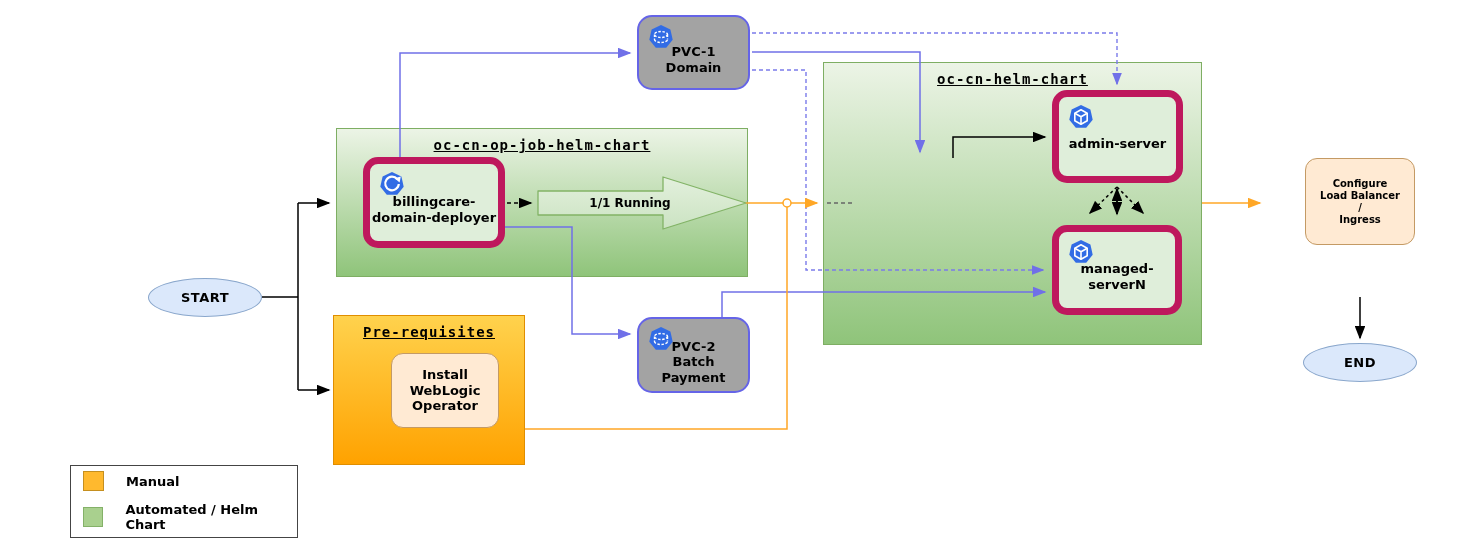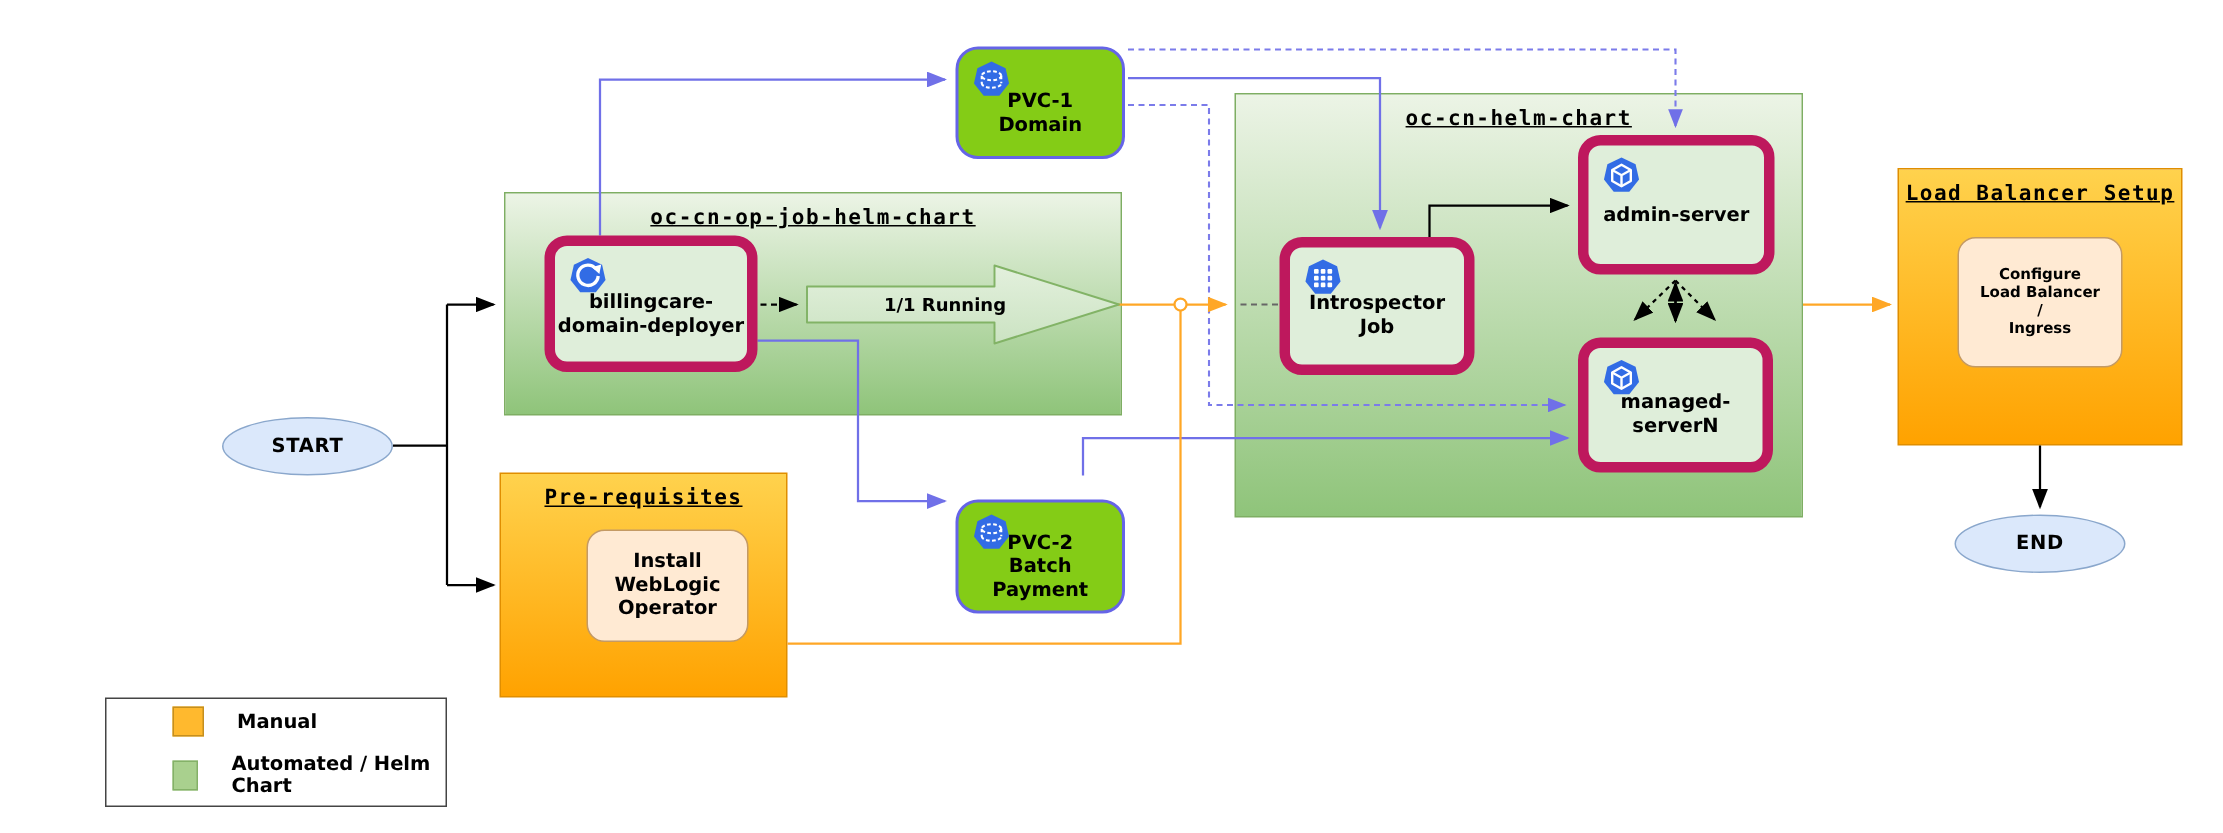--- a/index.html
+++ b/index.html
@@ -8,42 +8,42 @@
 
   .container{position:absolute;box-sizing:border-box;}
   .container.green{background:linear-gradient(#ECF4E6,#8FC47A);border:1px solid #7EAE63;}
   .container.orange{background:linear-gradient(#FFD24D,#FFA200);border:1px solid #E08E00;}
   .ctitle{position:absolute;top:8px;left:0;right:0;text-align:center;
           font-family:"DejaVu Sans Mono","Liberation Mono",monospace;
           font-weight:bold;font-size:14px;letter-spacing:1px;text-decoration:underline;}
 
   .node{position:absolute;box-sizing:border-box;border-radius:15px;}
   .node.greenNode{background:#DFEEDA;border:7px solid #be185d;padding-left:24px;}
-  .node.grayNode{background:#84cc16;border:2px solid #6564E7;margin-top:16px;}
+  .node.grayNode{background:#a3a3a3;border:2px solid #6564E7;}
   .node.creamNode{background:#FFEAD3;border:1px solid #C49A64;border-radius:12px;}
   .node .icon{position:absolute;top:7px;left:9px;width:26px;height:26px;}
   .node .label{position:absolute;inset:0;display:flex;flex-direction:column;
                align-items:center;justify-content:center;text-align:center;
                font-weight:bold;font-size:13px;line-height:1.2;}
   .node .label.withIcon{padding-top:14px;}
   .node .label.small{font-size:10px;}
 
   .ellipse{position:absolute;box-sizing:border-box;border-radius:50%;
            background:#DBE8FB;border:1px solid #8AA7CC;
            display:flex;align-items:center;justify-content:center;
            font-weight:bold;font-size:13px;letter-spacing:0.5px;}
 
   #edges{position:absolute;left:0;top:0;pointer-events:none;}
 
   .arrowText{position:absolute;text-align:center;font-weight:bold;font-size:12px;}
 
   #legend{position:absolute;left:70px;top:465px;width:228px;height:73px;
           background:#fff;border:1px solid #444;box-sizing:border-box;
           display:flex;flex-direction:column;justify-content:center;gap:11px;padding-left:12px;}
-  .legendRow{display:flex;align-items:center;gap:22px;margin-left:32px;}
+  .legendRow{display:flex;align-items:center;gap:22px;}
   .swatch{width:21px;height:20px;border:1px solid #C58F1F;box-sizing:border-box;}
   .swatch.greenSw{border:1px solid #84B168;}
   .legendLabel{font-weight:bold;font-size:13px;}
 </style>
 </head>
 <body>
 
 <div id="canvas">
 
   <div class="container green" style="left:336px;top:128px;width:412px;height:149px;">
@@ -51,23 +51,20 @@
   </div>
 
   <div class="container green" style="left:823px;top:62px;width:379px;height:283px;">
     <div class="ctitle">oc-cn-helm-chart</div>
   </div>
 
   <div class="container orange" style="left:333px;top:315px;width:192px;height:150px;">
     <div class="ctitle">Pre-requisites</div>
   </div>
 
-  <div class="container orange" style="left:1265px;top:112px;width:190px;height:185px;">
-    <div class="ctitle">Load Balancer Setup</div>
-  </div>
 
   <svg id="edges" width="1482" height="555" viewBox="0 0 1482 555">
     <defs>
       <marker id="mBlack" markerWidth="9" markerHeight="7" refX="8" refY="3.5" orient="auto">
         <path d="M0,0 L9,3.5 L0,7 Z" fill="#000"></path>
       </marker>
       <marker id="mBlue" markerWidth="9" markerHeight="7" refX="8" refY="3.5" orient="auto">
         <path d="M0,0 L9,3.5 L0,7 Z" fill="#7070E8"></path>
       </marker>
       <marker id="mOrange" markerWidth="9" markerHeight="7" refX="8" refY="3.5" orient="auto">
@@ -155,40 +152,20 @@
   </div>
 
   <div class="node creamNode" style="left:377px;top:353px;width:108px;height:75px;margin-left:14px;">
     <div class="label">
       <span>Install</span>
       <span>WebLogic</span>
       <span>Operator</span>
     </div>
   </div>
 
-  <div class="node greenNode" style="left:853px;top:158px;width:130px;height:92px;">
-    <svg class="icon" viewBox="0 0 26 26">
-      <polygon points="13,1 22.4,5.5 24.7,15.7 18.2,23.8 7.8,23.8 1.3,15.7 3.6,5.5" fill="#326CE5"></polygon>
-      <g fill="#fff">
-        <rect x="7" y="7.4" width="3.1" height="3.1" rx="0.7"></rect>
-          <rect x="11.5" y="7.4" width="3.1" height="3.1" rx="0.7"></rect>
-          <rect x="16" y="7.4" width="3.1" height="3.1" rx="0.7"></rect>
-        <rect x="7" y="11.9" width="3.1" height="3.1" rx="0.7"></rect>
-          <rect x="11.5" y="11.9" width="3.1" height="3.1" rx="0.7"></rect>
-          <rect x="16" y="11.9" width="3.1" height="3.1" rx="0.7"></rect>
-        <rect x="7" y="16.4" width="3.1" height="3.1" rx="0.7"></rect>
-          <rect x="11.5" y="16.4" width="3.1" height="3.1" rx="0.7"></rect>
-          <rect x="16" y="16.4" width="3.1" height="3.1" rx="0.7"></rect>
-      </g>
-    </svg>
-    <div class="label withIcon">
-      <span>Introspector</span>
-      <span>Job</span>
-    </div>
-  </div>
 
   <div class="node greenNode" style="left:1052px;top:90px;width:131px;height:93px;">
     <svg class="icon" viewBox="0 0 26 26">
       <polygon points="13,1 22.4,5.5 24.7,15.7 18.2,23.8 7.8,23.8 1.3,15.7 3.6,5.5" fill="#326CE5"></polygon>
       <path d="M13,5.8 L19.2,9.3 V16.7 L13,20.2 L6.8,16.7 V9.3 Z" fill="none" stroke="#fff" stroke-width="1.6" stroke-linejoin="round"></path>
       <path d="M6.8,9.3 L13,12.8 L19.2,9.3 M13,12.8 V20.2" fill="none" stroke="#fff" stroke-width="1.6"></path>
     </svg>
     <div class="label withIcon">
       <span>admin-server</span>
     </div>

